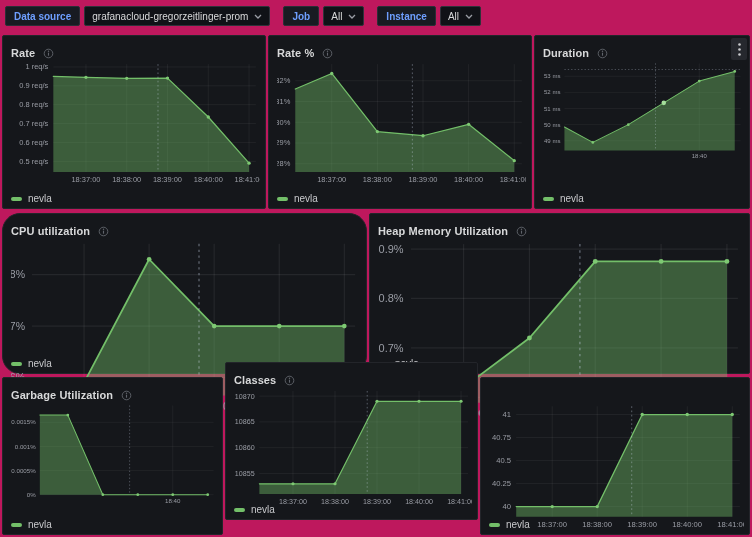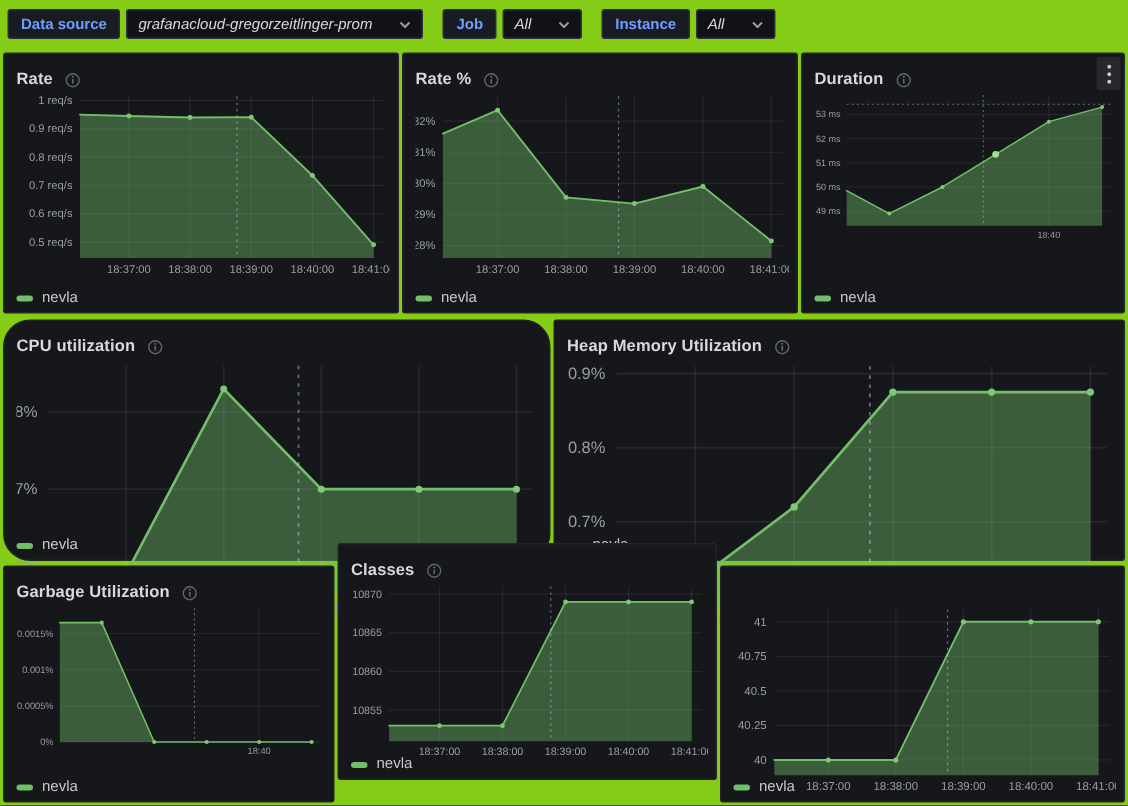--- a/index.html
+++ b/index.html
@@ -1,26 +1,26 @@
 <!DOCTYPE html>
 <html><head>
 <meta charset="utf-8">
 <style>
   html,body{margin:0;padding:0;background:#0B0C0E;}
-  .screen{position:relative;width:752px;height:537px;background:#84cc16;overflow:hidden;
+  .screen{position:relative;width:752px;height:537px;background:#be185d;overflow:hidden;
           font-family:"Liberation Sans",sans-serif;-webkit-font-smoothing:antialiased;}
   
   .toolbar{position:absolute;left:5px;top:5px;height:22px;display:flex;align-items:center;gap:13px;}
   .var-group{display:flex;align-items:center;gap:4px;}
   .var-label{display:flex;align-items:center;height:20px;padding:0 8px;box-sizing:border-box;
              background:#181B22;border:1px solid #2B2E36;border-radius:2px;
              color:#6E9FFF;font-size:10px;font-weight:600;}
-  .var-select{display:flex;align-items:center;gap:18px;height:20px;padding:4px 7px;box-sizing:border-box;
+  .var-select{display:flex;align-items:center;gap:6px;height:20px;padding:4px 7px;box-sizing:border-box;
               background:#101217;border:1px solid #2F3239;border-radius:2px;
-              color:#D8D9DA;font-size:10px;cursor:pointer;font-style:italic;}
+              color:#D8D9DA;font-size:10px;cursor:pointer;}
   .chev{width:8px;height:5px;display:inline-block;}
   
   .panel{position:absolute;background:#15171B;border:1px solid #23252A;border-radius:2px;box-sizing:border-box;}
   #p-rate    {left:2px;  top:35px; width:264px;height:174px;}
   #p-error   {left:268px;top:35px; width:264px;height:174px;}
   #p-duration{left:534px;top:35px; width:216px;height:174px;}
   #p-cpu     {left:2px;  top:213px;width:365px;height:161px;border-radius:18px;}
   #p-heap    {left:369px;top:213px;width:381px;height:161px;}
   #p-gc      {left:2px;  top:377px;width:221px;height:158px;}
   #p-classes {left:225px;top:362px;width:253px;height:158px;}

